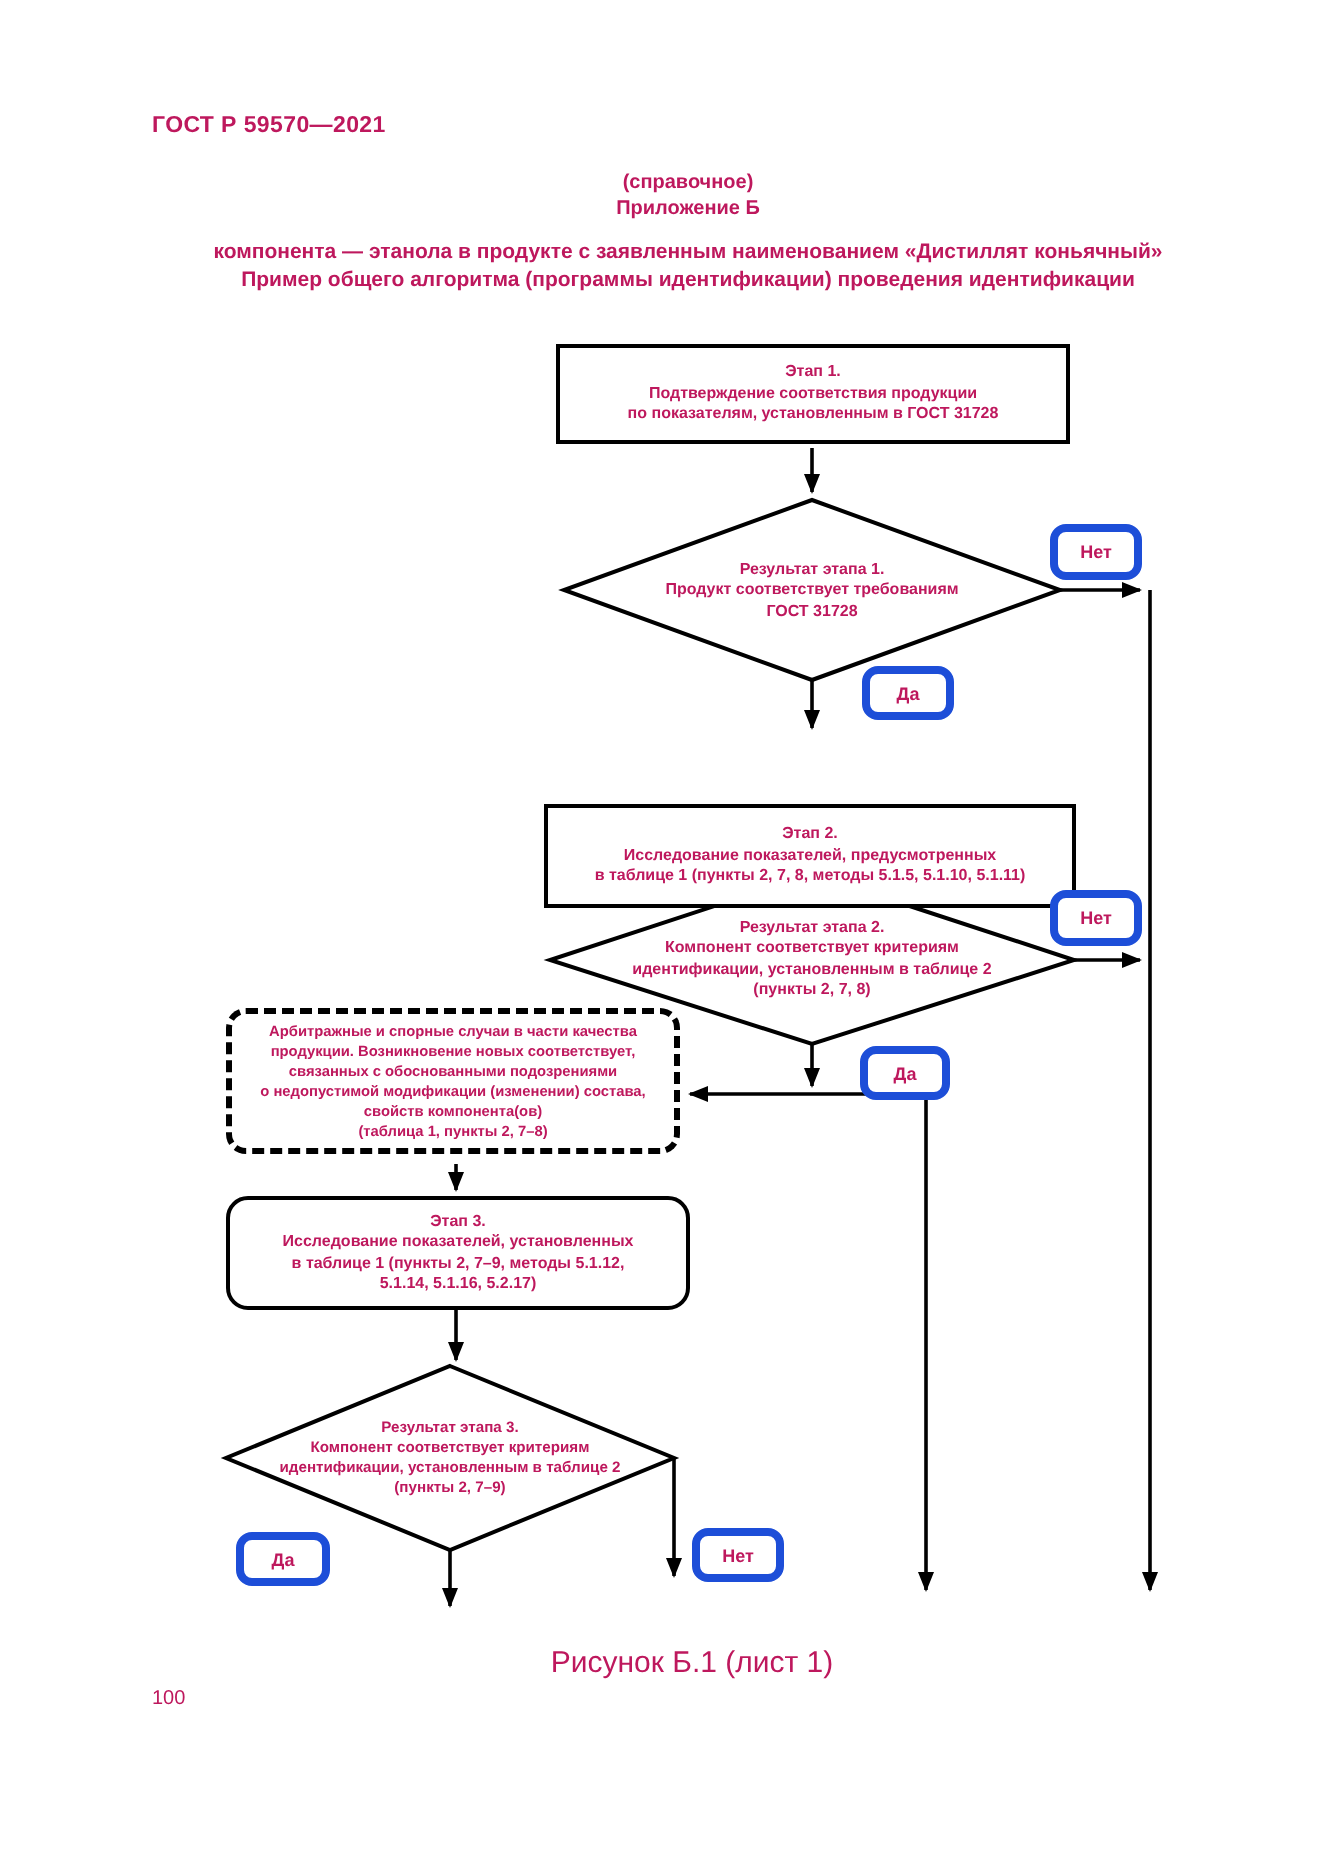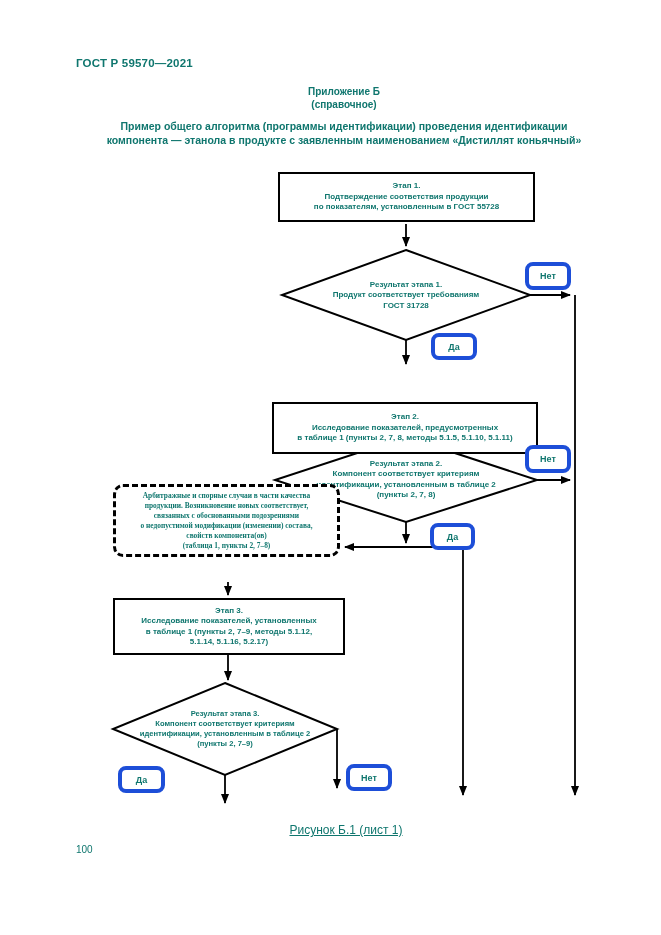--- a/index.html
+++ b/index.html
@@ -1,39 +1,39 @@
 <!DOCTYPE html>
 <html lang="ru"><head>
 <meta charset="utf-8">
 <style>
   html,body{margin:0;padding:0;background:#e9e9e9;}
   .page{
     position:relative;width:661px;height:935px;background:#ffffff;
-    font-family:"Liberation Sans",sans-serif;color:#0f766e;overflow:hidden;margin:0 auto;
+    font-family:"Liberation Sans",sans-serif;color:#be185d;overflow:hidden;margin:0 auto;
   }
   .abs{position:absolute;}
   .hdr{font-weight:bold;font-size:11.5px;letter-spacing:.2px;}
   .center-block{left:76px;width:536px;text-align:center;}
   .app-head{font-weight:bold;font-size:10px;line-height:13px;}
   .fig-title{font-weight:bold;font-size:10.5px;line-height:14px;}
   .node-text{
     display:flex;flex-direction:column;justify-content:center;align-items:center;
     text-align:center;font-weight:bold;font-size:8px;line-height:10.5px;white-space:nowrap;
   }
   .box{background:#fff;border:2px solid #000;box-sizing:border-box;}
   .dashedbox{
     background:#fff;border:3px dashed #000;border-radius:10px;box-sizing:border-box;
     font-size:7.4px;line-height:10px;
   }
   .pill{
     background:#fff;border:4px solid #1d4ed8;border-radius:8px;box-sizing:border-box;
     display:flex;align-items:center;justify-content:center;
     font-weight:bold;font-size:9px;
   }
-  .caption{font-size:12px;text-decoration:underline;}
+  .caption{font-size:15px;}
   .pagenum{font-size:10px;}
   svg{position:absolute;left:0;top:0;}
 </style>
 </head>
 <body>
 
 <div class="page">
 
   <svg width="661" height="935" viewBox="0 0 661 935">
     <defs>
@@ -63,33 +63,33 @@
     <line x1="228" y1="655" x2="228" y2="680" stroke="#000" stroke-width="1.8" marker-end="url(#ah)"></line>
 
     <polygon points="225,683 337,729 225,775 113,729" fill="#fff" stroke="#000" stroke-width="2"></polygon>
     <line x1="225" y1="775" x2="225" y2="803" stroke="#000" stroke-width="1.8" marker-end="url(#ah)"></line>
     <line x1="337" y1="729" x2="337" y2="788" stroke="#000" stroke-width="1.8" marker-end="url(#ah)"></line>
   </svg>
 
   <div class="abs hdr" style="left:76px;top:57px;">ГОСТ Р 59570—2021</div>
 
   <div class="abs center-block app-head" style="top:85px;">
+    <div>(справочное)</div>
     <div>Приложение Б</div>
-    <div>(справочное)</div>
   </div>
 
   <div class="abs center-block fig-title" style="top:119px;">
+    <div>компонента — этанола в продукте с заявленным наименованием «Дистиллят коньячный»</div>
     <div>Пример общего алгоритма (программы идентификации) проведения идентификации</div>
-    <div>компонента — этанола в продукте с заявленным наименованием «Дистиллят коньячный»</div>
   </div>
 
   <div class="abs box node-text" style="left:278px;top:172px;width:257px;height:50px;">
     <div>Этап 1.</div>
     <div>Подтверждение соответствия продукции</div>
-    <div>по показателям, установленным в ГОСТ 55728</div>
+    <div>по показателям, установленным в ГОСТ 31728</div>
   </div>
 
   <div class="abs node-text" style="left:283px;top:251px;width:246px;height:89px;">
     <div>Результат этапа 1.</div>
     <div>Продукт соответствует требованиям</div>
     <div>ГОСТ 31728</div>
   </div>
 
   <div class="abs pill" style="left:525px;top:262px;width:46px;height:28px;">
     <span>Нет</span>
@@ -111,30 +111,30 @@
     <div>(пункты 2, 7, 8)</div>
   </div>
 
   <div class="abs pill" style="left:525px;top:445px;width:46px;height:28px;">
     <span>Нет</span>
   </div>
   <div class="abs pill" style="left:430px;top:523px;width:45px;height:27px;">
     <span>Да</span>
   </div>
 
-  <div class="abs dashedbox node-text" style="left:113px;top:484px;width:227px;height:73px;font-family:Liberation Serif, serif;">
+  <div class="abs dashedbox node-text" style="left:113px;top:504px;width:227px;height:73px;">
     <div>Арбитражные и спорные случаи в части качества</div>
     <div>продукции. Возникновение новых соответствует,</div>
     <div>связанных с обоснованными подозрениями</div>
     <div>о недопустимой модификации (изменении) состава,</div>
     <div>свойств компонента(ов)</div>
     <div>(таблица 1, пункты 2, 7–8)</div>
   </div>
 
-  <div class="abs box node-text" style="left:113px;top:598px;width:232px;height:57px;">
+  <div class="abs box node-text" style="left:113px;top:598px;width:232px;height:57px;border-radius:11px;">
     <div>Этап 3.</div>
     <div>Исследование показателей, установленных</div>
     <div>в таблице 1 (пункты 2, 7–9, методы 5.1.12,</div>
     <div>5.1.14, 5.1.16, 5.2.17)</div>
   </div>
 
   <div class="abs node-text" style="left:113px;top:683px;width:224px;height:92px;font-size:7.6px;line-height:10px;">
     <div>Результат этапа 3.</div>
     <div>Компонент соответствует критериям</div>
     <div>идентификации, установленным в таблице 2</div>

